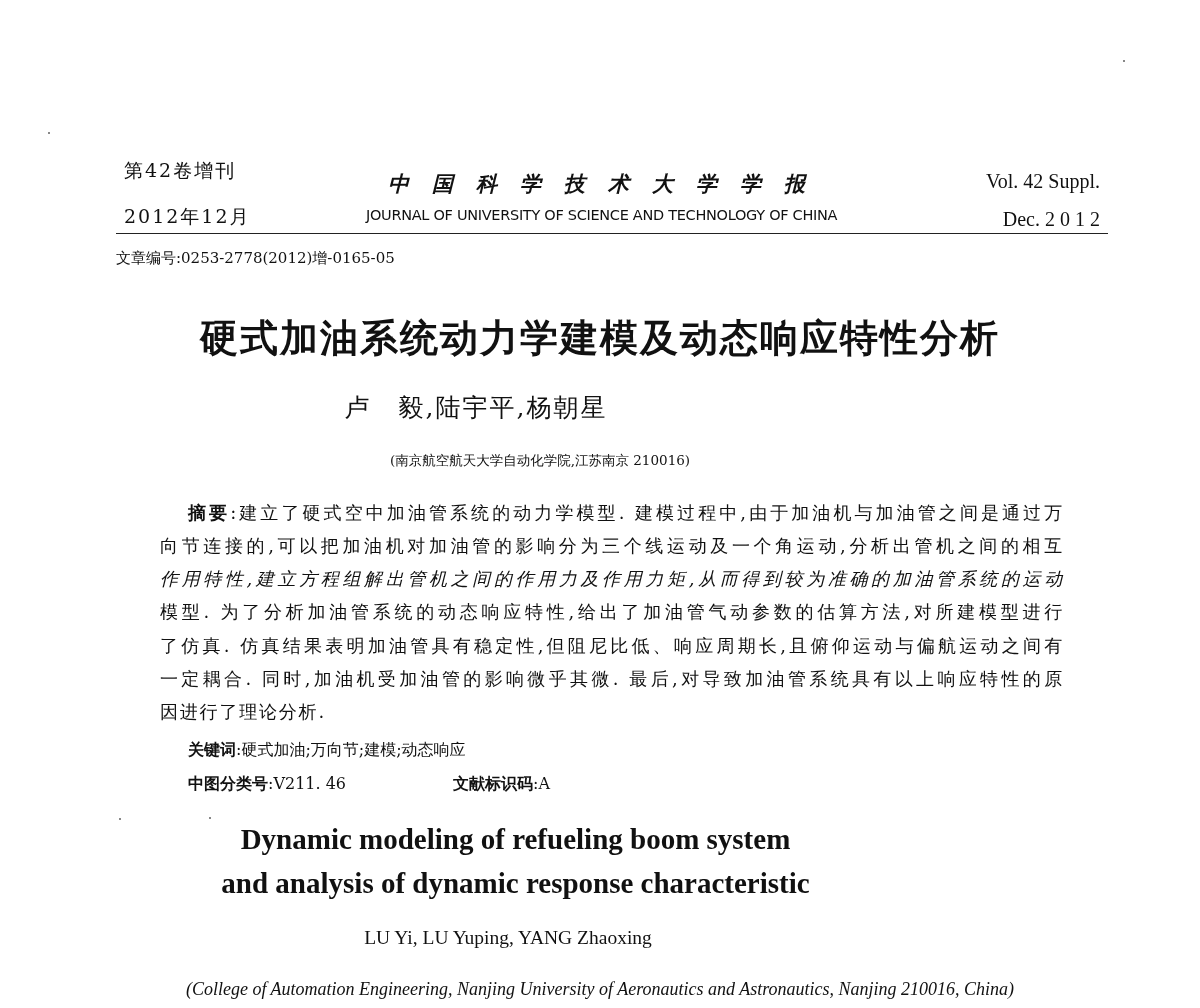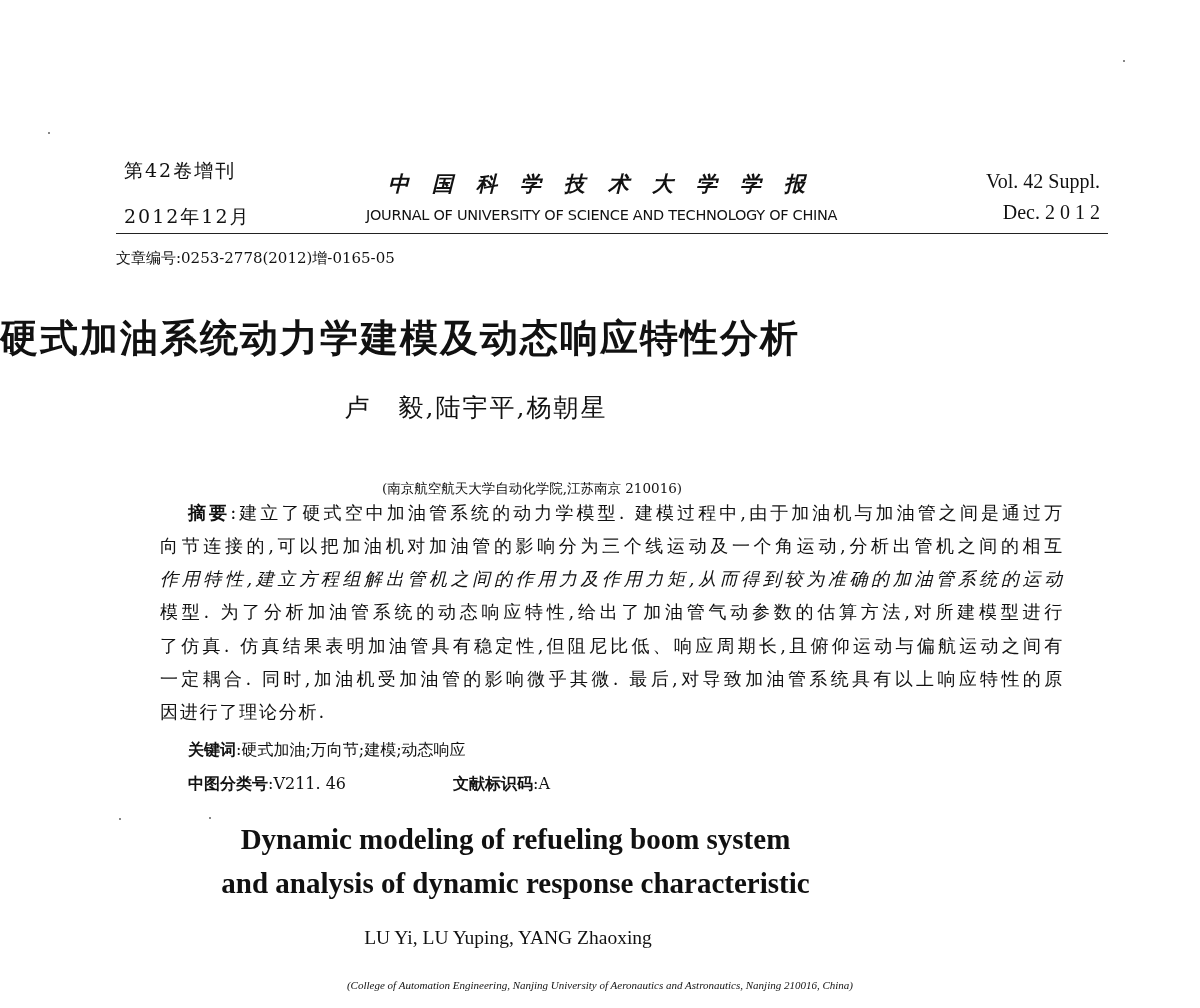--- a/index.html
+++ b/index.html
@@ -11,45 +11,45 @@
 
   
   .hdr-left { left: 124px; font-size: 19px; letter-spacing: 2px; }
   .hdr-right { right: 100px; font-size: 20px; text-align: left; }
   .journal-cn { left: 388px; top: 170px; font-size: 21px; font-weight: bold; font-style: italic; letter-spacing: 23px; }
   .journal-en { left: 366px; top: 207px; font-size: 14.5px; letter-spacing: -0.3px; }
   .rule { position: absolute; left: 116px; top: 233px; width: 992px; height: 0; border-top: 1.5px solid #222; }
   .article-no { left: 116px; top: 249px; font-size: 15px; }
 
   
-  .title-cn { left: 0; width: 1200px; top: 313px; font-size: 38px; font-weight: bold; letter-spacing: 2px; }
+  .title-cn { left: 0; width: 1200px; text-align: center; top: 313px; font-size: 38px; font-weight: bold; letter-spacing: 2px; }
   .authors-cn { left: 0; width: 952px; text-align: center; top: 391px; font-size: 25px; letter-spacing: 2px; }
-  .affil-cn { left: 4px; width: 1056px; text-align: center; top: 452px; font-size: 13.5px; margin-top: 28px; }
+  .affil-cn { left: 12px; width: 1056px; text-align: center; top: 452px; font-size: 13.5px; }
 
   
   .abs-line { left: 160px; width: 904px; font-size: 18px; letter-spacing: 1.8px; text-align: justify; text-align-last: justify; }
   .abs-line.last { text-align-last: left; }
   .bold-label { font-weight: bold; font-family: "DejaVu Sans", "Liberation Sans", sans-serif; margin-left: 28px; }
   .meta-line { left: 160px; font-size: 16px; }
 
   
   .title-en { left: 0; width: 1031px; text-align: center; font-size: 29px; font-weight: bold; }
   .authors-en { left: 0; width: 1016px; text-align: center; top: 927px; font-size: 19.5px; }
-  .affil-en { left: 0; width: 1200px; text-align: center; top: 979px; font-size: 11px; font-style: italic; }
+  .affil-en { left: 0; width: 1200px; text-align: center; top: 979px; font-size: 18px; font-style: italic; }
   .speck { position: absolute; width: 2px; height: 2px; background: #888; }
 </style>
 </head>
 <body>
 
 <div class="abs serif hdr-left" style="top:158px;">第42卷增刊</div>
 <div class="abs serif hdr-left" style="top:204px;">2012年12月</div>
 <div class="abs serif journal-cn">中国科学技术大学学报</div>
 <div class="abs sans journal-en">JOURNAL OF UNIVERSITY OF SCIENCE AND TECHNOLOGY OF CHINA</div>
 <div class="abs lserif hdr-right" style="top:170px;">Vol. 42 Suppl.</div>
-<div class="abs lserif hdr-right" style="top:201px;">Dec.  2 0 1 2</div>
+<div class="abs lserif hdr-right" style="top:208px;">Dec.  2 0 1 2</div>
 <div class="rule"></div>
 
 <div class="abs serif article-no">文章编号:0253-2778(2012)增-0165-05</div>
 
 <div class="abs sans title-cn">硬式加油系统动力学建模及动态响应特性分析</div>
 <div class="abs serif authors-cn">卢　毅,陆宇平,杨朝星</div>
 <div class="abs serif affil-cn">(南京航空航天大学自动化学院,江苏南京 210016)</div>
 
 <div class="abs serif abs-line" style="top:501px;"><span class="bold-label">摘要</span><span>:建立了硬式空中加油管系统的动力学模型. 建模过程中,由于加油机与加油管之间是通过万</span></div>
 <div class="abs serif abs-line" style="top:534px;">向节连接的,可以把加油机对加油管的影响分为三个线运动及一个角运动,分析出管机之间的相互</div>

